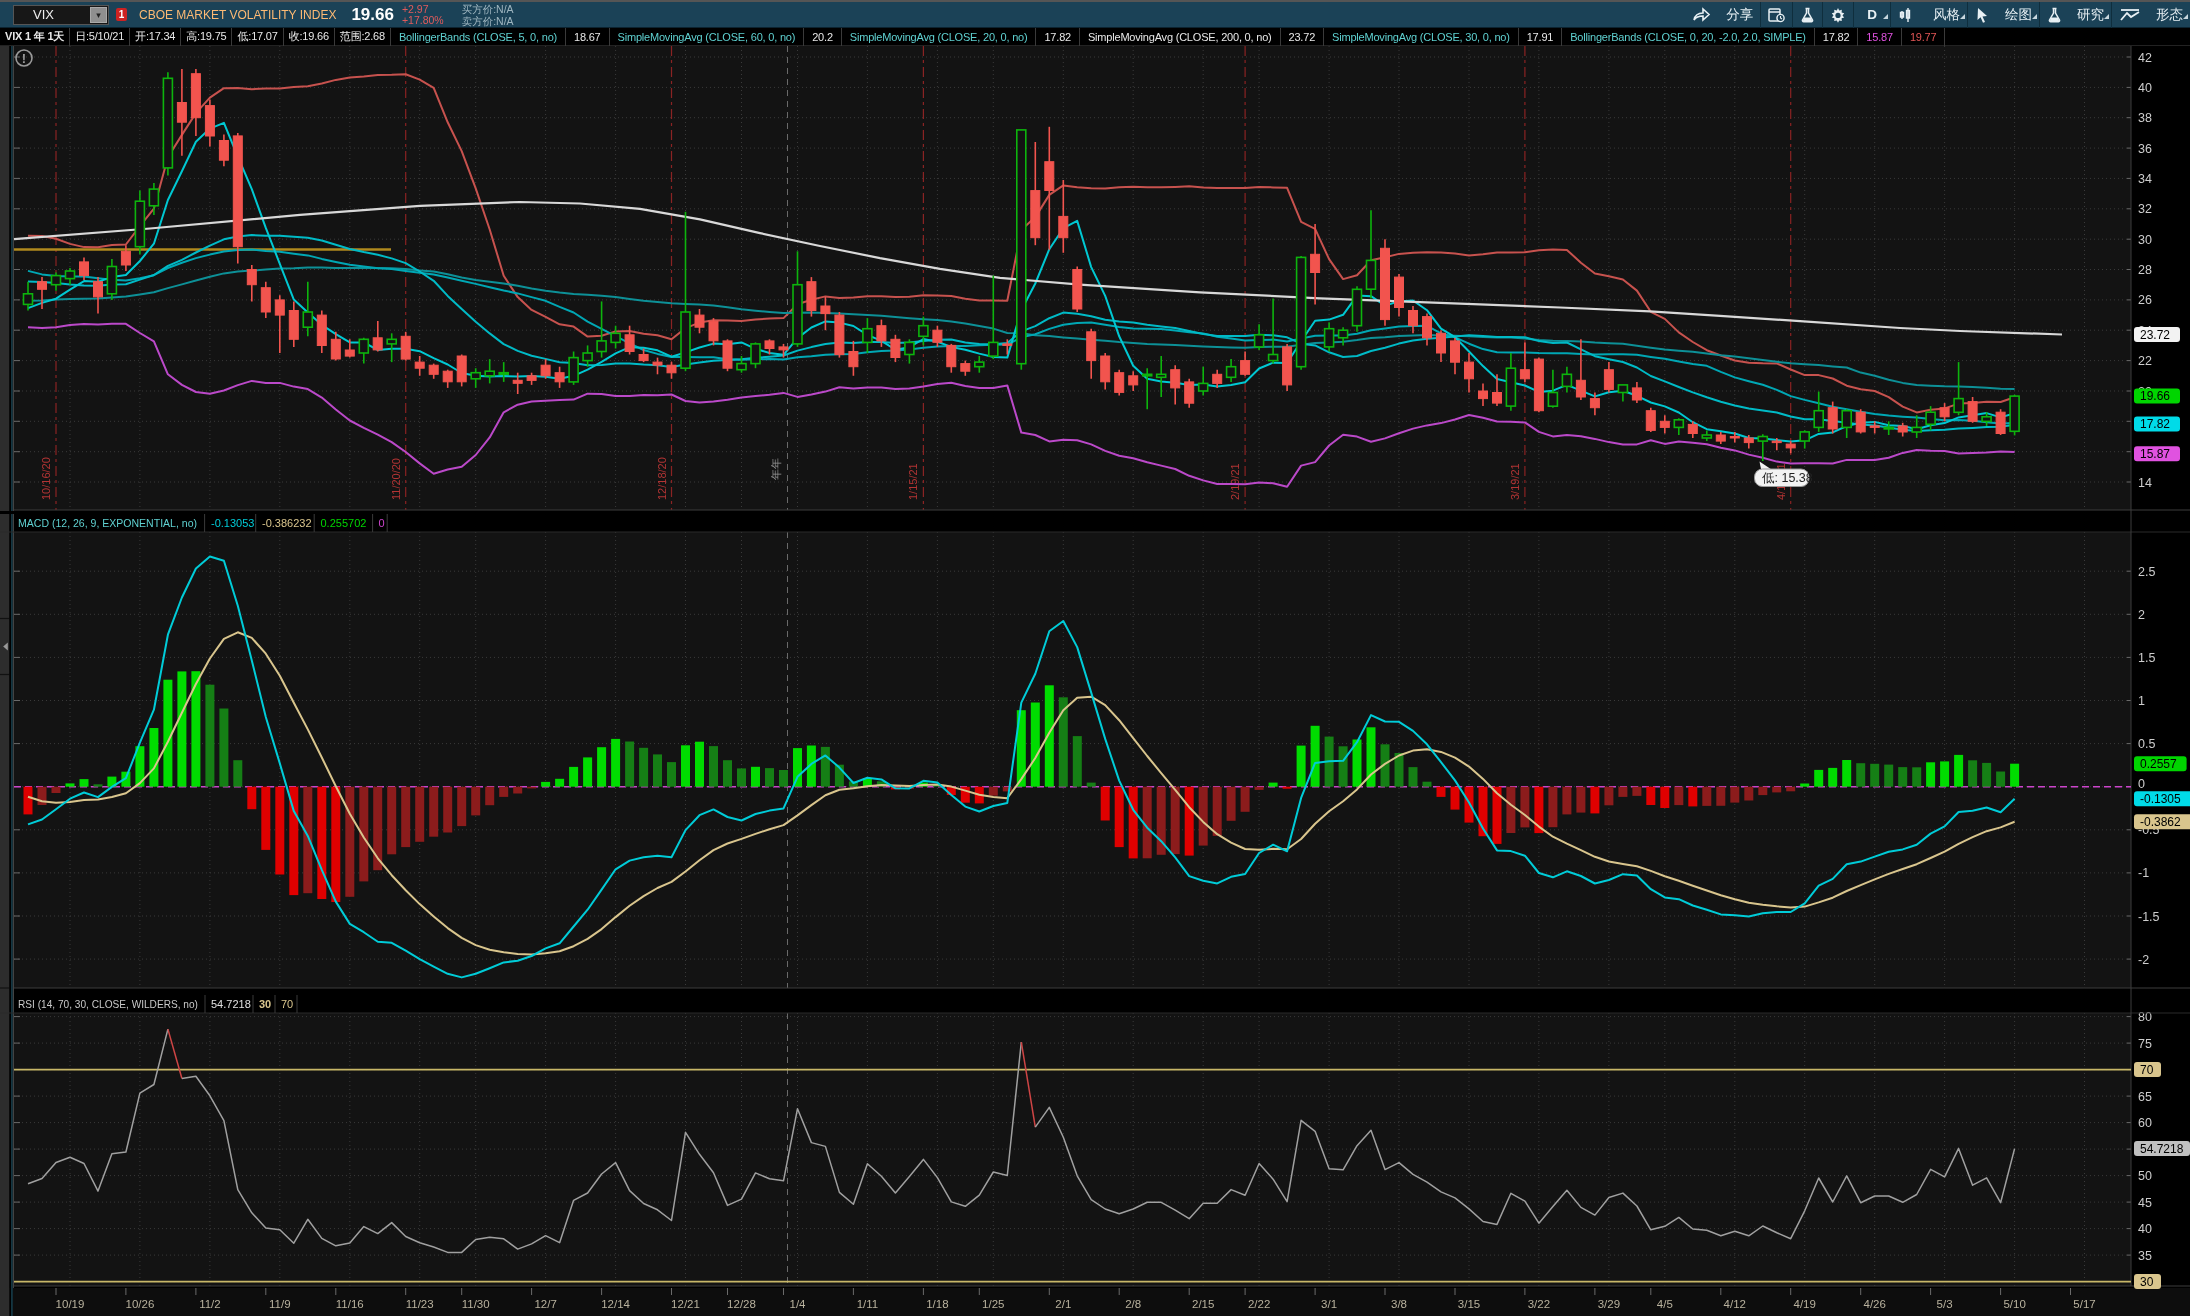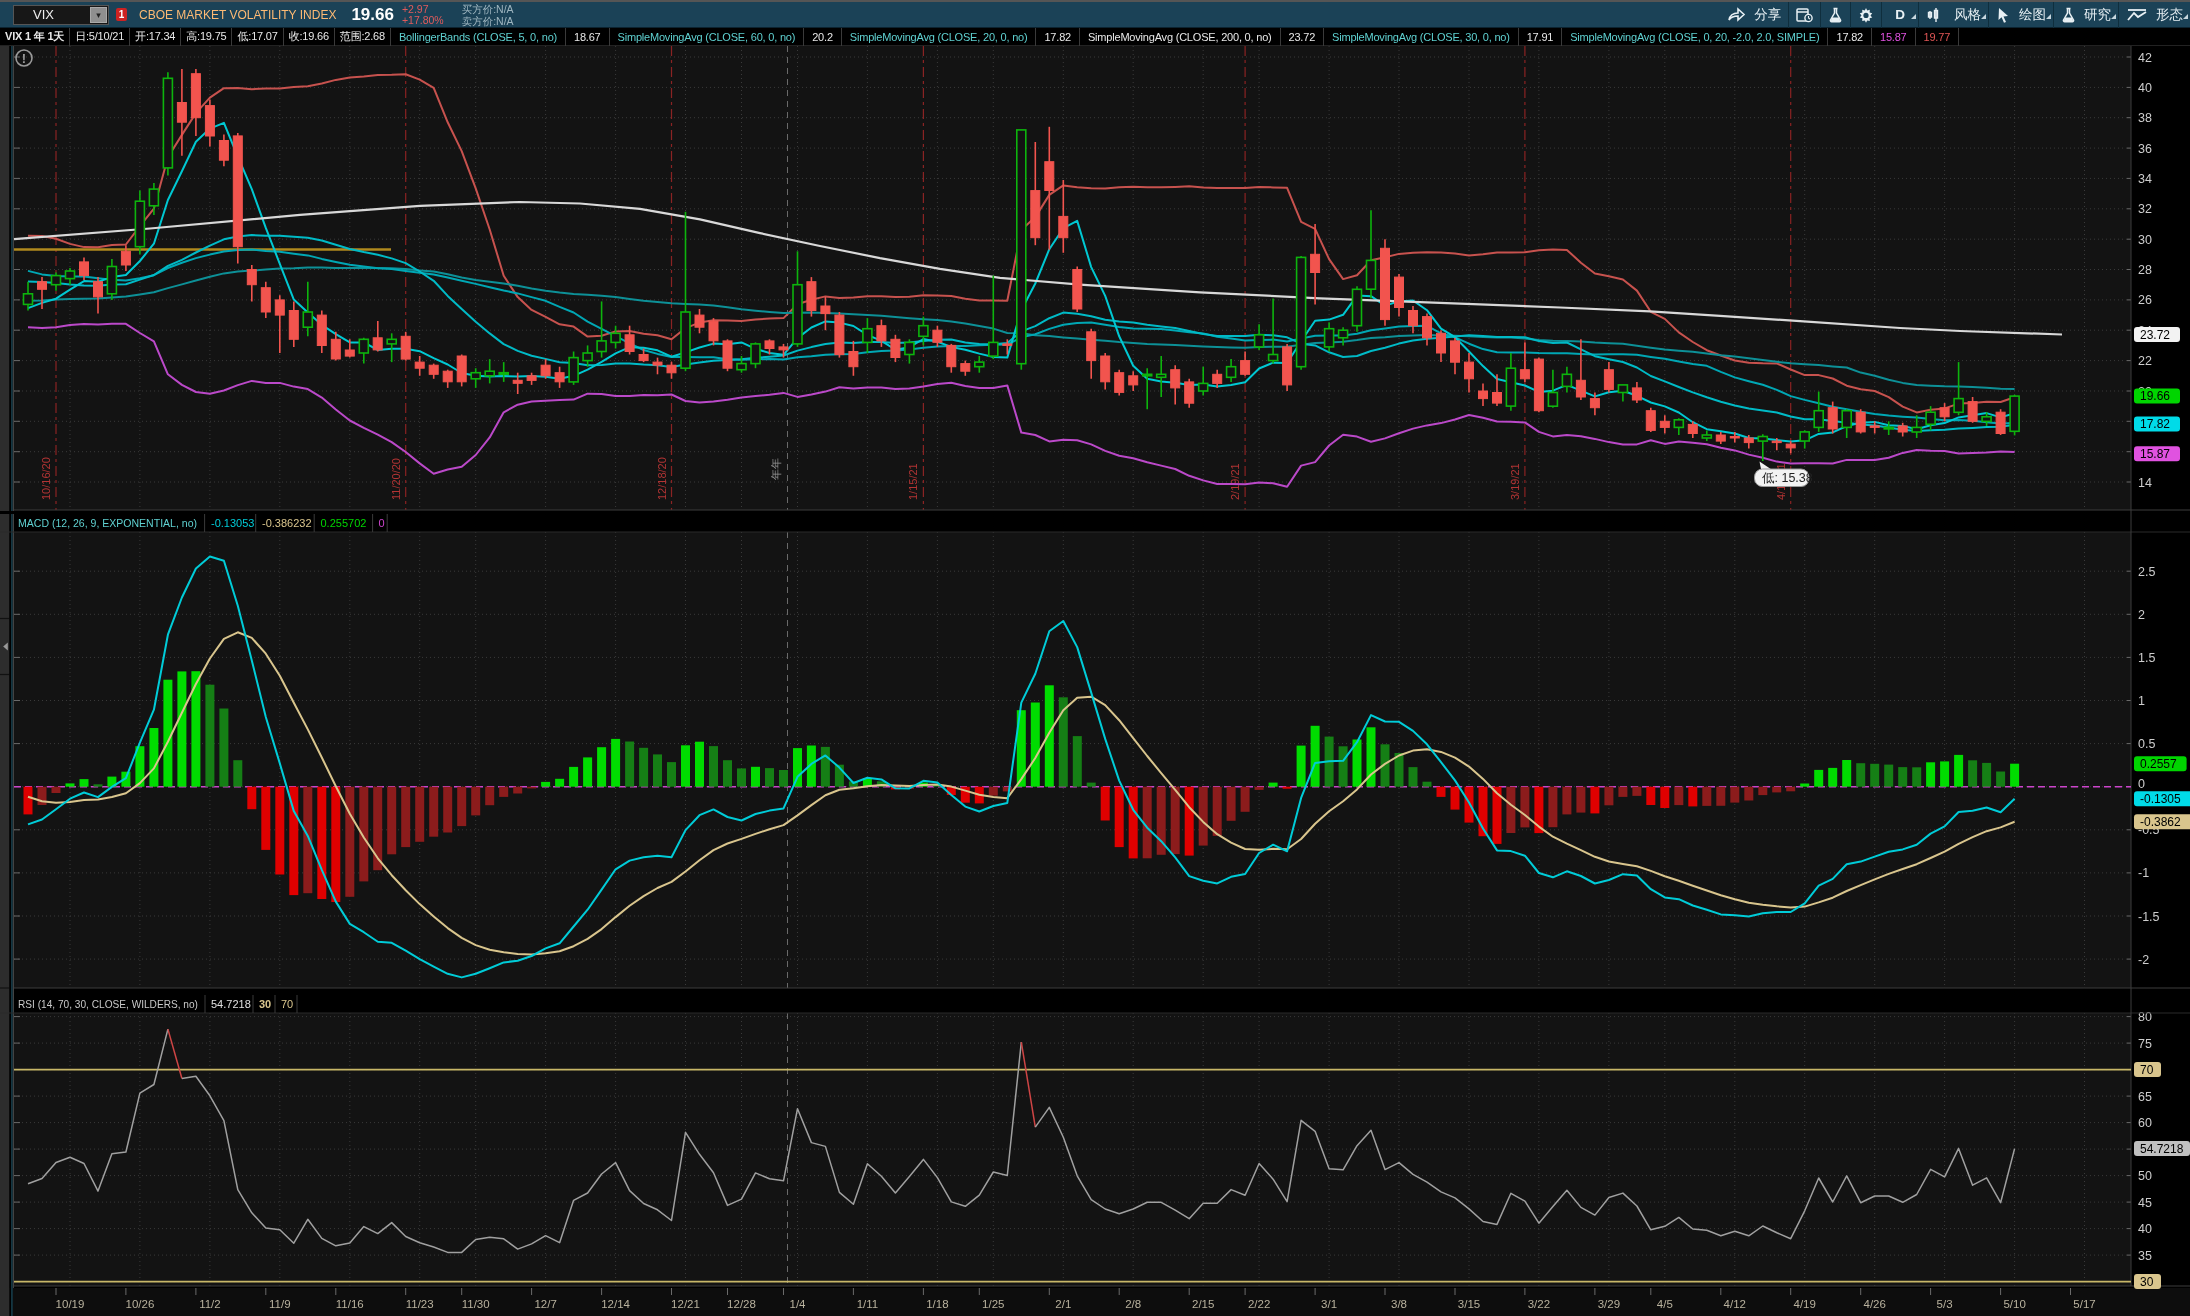--- a/index.html
+++ b/index.html
@@ -7,21 +7,21 @@
 .topstrip{position:absolute;left:0;top:0;width:2190px;height:2px;background:#555;z-index:6}
 .tb{position:absolute;left:0;top:2px;width:2190px;height:26px;background:#1b4257;display:flex;align-items:center;border-bottom:1px solid #0c2330;z-index:5}
 .combo{margin-left:13px;width:96px;height:20px;background:#171717;border:1px solid #555;display:flex;align-items:center;justify-content:space-between;color:#eee;font-size:13px;padding-left:19px}
 .combo .dd{background:#8f8f8f;height:16px;width:17px;margin-right:1px;display:flex;align-items:center;justify-content:center;color:#222;font-size:9px;border:1px solid #aaa}
 .redic{margin-left:7px;width:11px;height:13px;background:#cc2222;border-radius:2px;color:#fff;font-size:10px;font-weight:bold;display:flex;align-items:center;justify-content:center}
 .sym{margin-left:12px;color:#fdba74;font-size:12px}
 .px{margin-left:15px;color:#fff;font-size:17px;font-weight:bold}
 .chg{margin-left:8px;color:#e05b5b;font-size:10.5px;line-height:11px}
 .ba{margin-left:18px;color:#9fb6c0;font-size:10.5px;line-height:12px}
 .spacer{flex:1}
-.btn{display:flex;align-items:center;gap:8px;color:#e8f0f4;font-size:13.5px;padding:0 7px;height:14px;position:relative}
+.btn{display:flex;align-items:center;gap:15px;color:#e8f0f4;font-size:13.5px;padding:0 7px;height:14px;position:relative}
 .btn svg{display:block}
 .dlet{font-size:13.5px;font-weight:bold;padding:0 6px}
 .drop:after{content:"";position:absolute;right:2px;bottom:3px;border-left:5px solid transparent;border-bottom:5px solid #c7d6de}
 .sep{width:1px;height:26px;background:#0f2e3d}
 .ob{position:absolute;left:0;top:28px;width:2190px;height:18px;background:#000;display:flex;align-items:center;font-size:11px;letter-spacing:-0.2px;color:#e8e8e8;border-bottom:1px solid #222;z-index:5}
 .ob span{padding:0 8px;white-space:nowrap}
 .ob span:nth-of-type(-n+7){padding:0 5px}
 .ob .b{font-weight:bold;padding-left:17px;padding-right:6px}
 .ob i{display:block;width:1px;height:18px;background:#3a3a3a;flex:none}
 .ob .t{color:#5fd1d1}
@@ -971,21 +971,21 @@
       <span>17.82</span>
       <i></i>
  <span class="w">SimpleMovingAvg (CLOSE, 200, 0, no)</span>
       <i></i>
       <span>23.72</span>
       <i></i>
  <span class="t">SimpleMovingAvg (CLOSE, 30, 0, no)</span>
       <i></i>
       <span>17.91</span>
       <i></i>
- <span class="t">SimpleMovingAvg (CLOSE, 0, 20, -2.0, 2.0, SIMPLE)</span>
+ <span class="t">BollingerBands (CLOSE, 0, 20, -2.0, 2.0, SIMPLE)</span>
       <i></i>
       <span>17.82</span>
       <i></i>
  <span class="m">15.87</span>
       <i></i>
       <span class="r">19.77</span>
       <i></i>
 </div>
 </div>
 </body></html>

